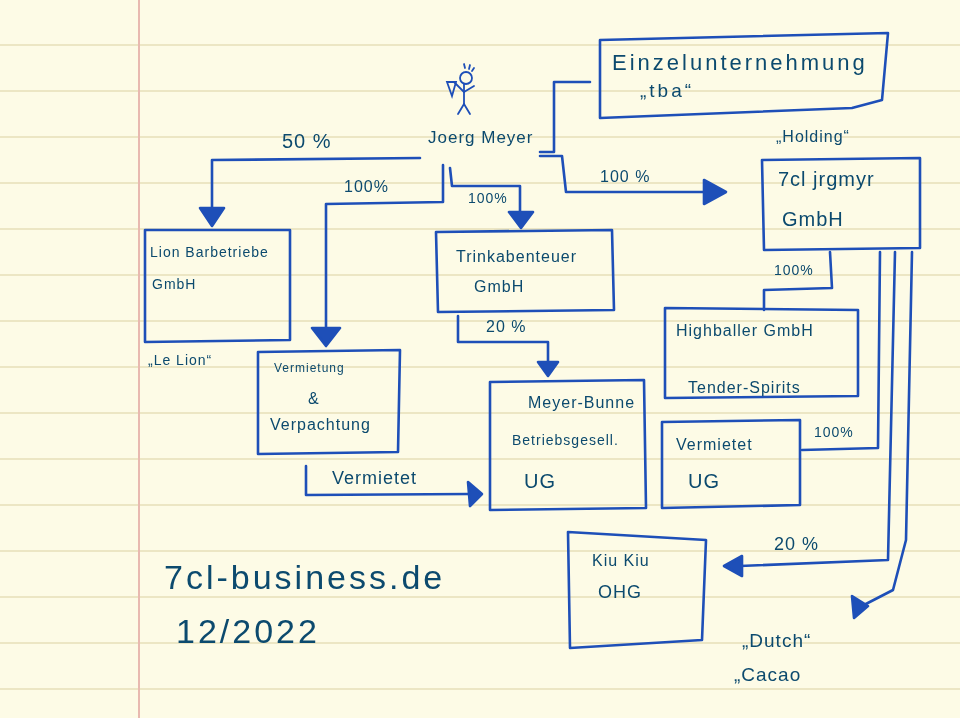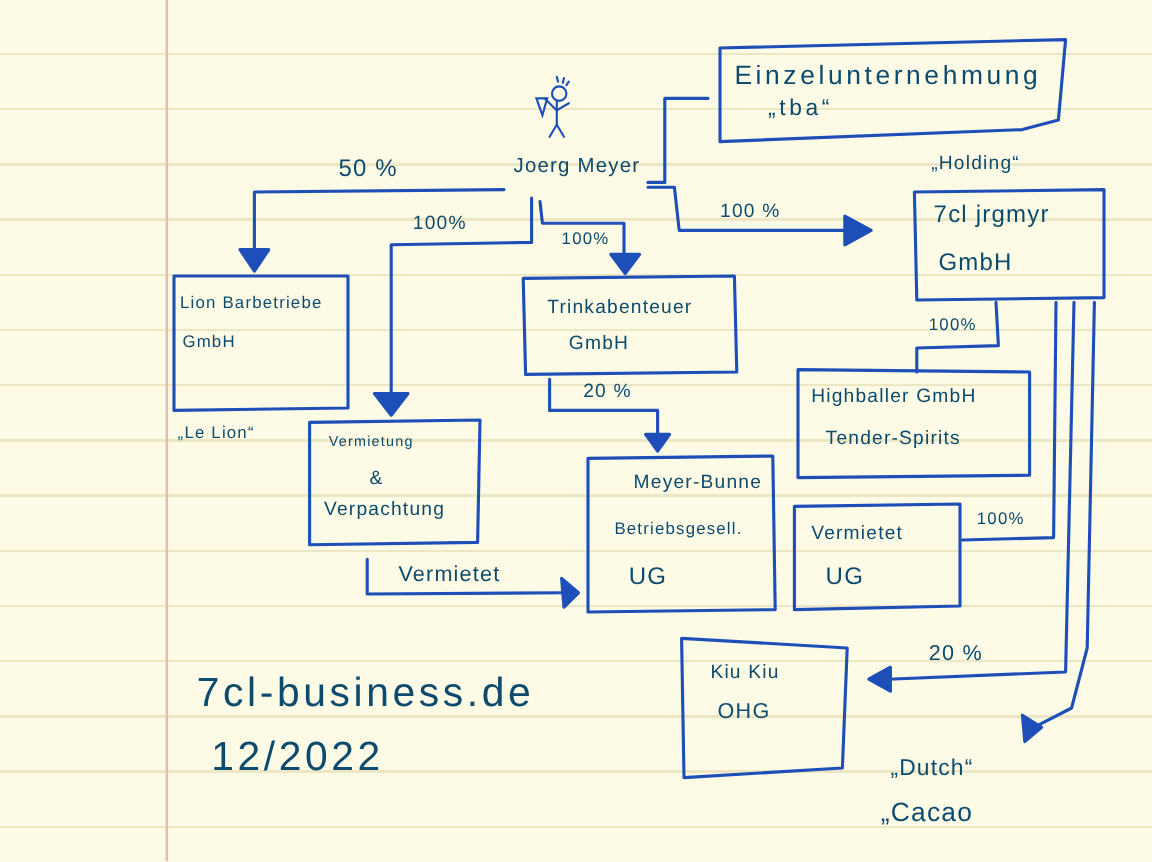--- a/index.html
+++ b/index.html
@@ -115,30 +115,30 @@
 
 <div class="hw" style="left:274px;top:362px;font-size:12px;">Vermietung</div>
 <div class="hw" style="left:308px;top:390px;font-size:16px;">&amp;</div>
 <div class="hw" style="left:270px;top:416px;font-size:16px;">Verpachtung</div>
 
 <div class="hw" style="left:508px;top:394px;font-size:16px;margin-left:20px;">Meyer-Bunne</div>
 <div class="hw" style="left:512px;top:432px;font-size:14px;">Betriebsgesell.</div>
 <div class="hw" style="left:524px;top:470px;font-size:20px;">UG</div>
 
 <div class="hw" style="left:676px;top:322px;font-size:16px;text-align:center;">Highballer GmbH</div>
-<div class="hw" style="left:688px;top:357px;font-size:16px;">Tender-Spirits</div>
+<div class="hw" style="left:688px;top:379px;font-size:16px;">Tender-Spirits</div>
 
 <div class="hw" style="left:676px;top:436px;font-size:16px;">Vermietet</div>
 <div class="hw" style="left:688px;top:470px;font-size:20px;">UG</div>
 
 <div class="hw" style="left:592px;top:552px;font-size:16px;">Kiu Kiu</div>
 <div class="hw" style="left:598px;top:582px;font-size:18px;text-align:right;">OHG</div>
 
 <div class="hw" style="left:742px;top:630px;font-size:19px;text-align:right;">„Dutch“</div>
-<div class="hw" style="left:734px;top:664px;font-size:22px;">„Cacao</div>
+<div class="hw" style="left:734px;top:664px;font-size:19px;">„Cacao</div>
 
 <div class="hw pct" style="left:282px;top:130px;font-size:20px;">50 %</div>
 <div class="hw pct" style="left:344px;top:178px;">100%</div>
 <div class="hw pct" style="left:468px;top:190px;font-size:14px;">100%</div>
 <div class="hw pct" style="left:600px;top:168px;">100 %</div>
 <div class="hw pct" style="left:486px;top:318px;">20 %</div>
 <div class="hw pct" style="left:332px;top:468px;font-size:18px;">Vermietet</div>
 <div class="hw pct" style="left:774px;top:262px;font-size:14px;">100%</div>
 <div class="hw pct" style="left:814px;top:424px;font-size:14px;">100%</div>
 <div class="hw pct" style="left:774px;top:534px;font-size:18px;">20 %</div>

